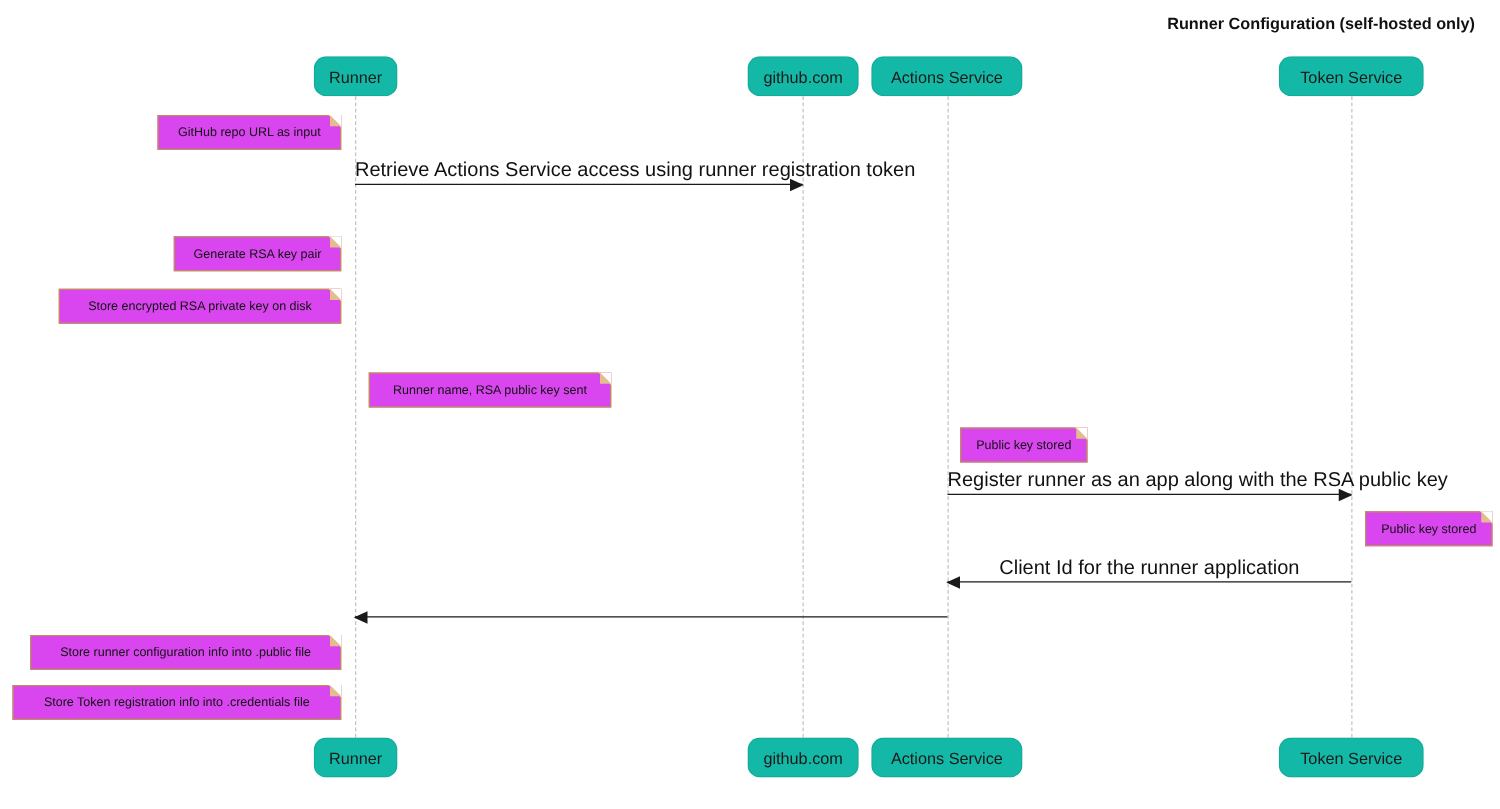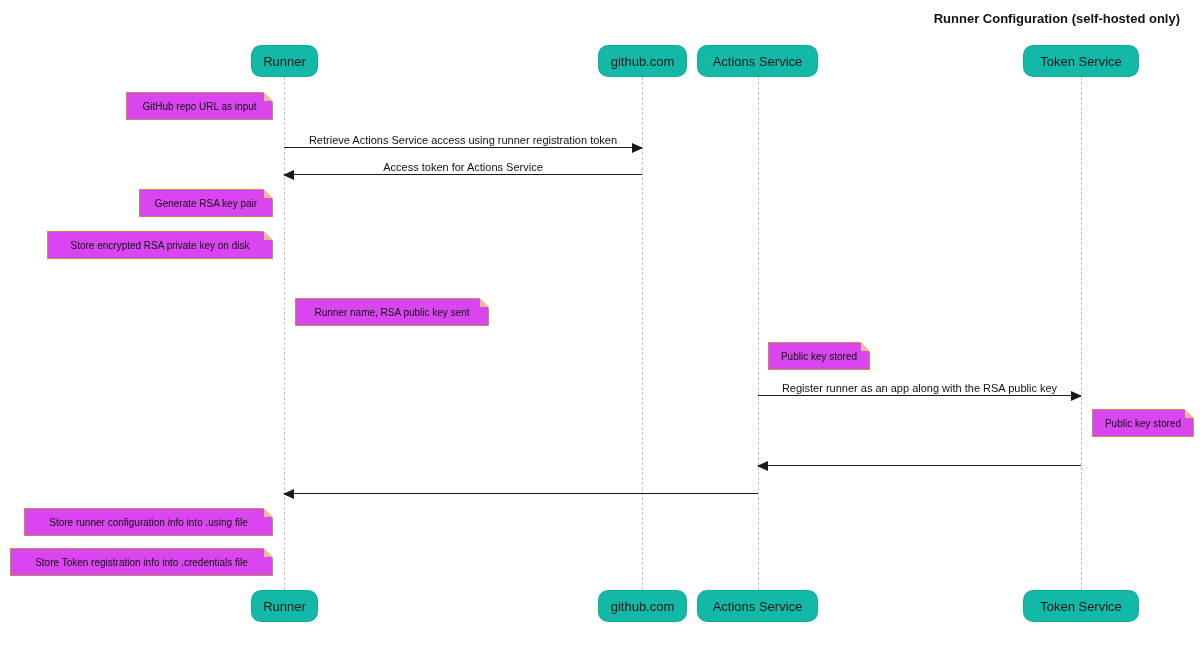--- a/index.html
+++ b/index.html
@@ -18,21 +18,21 @@
   }
   .participant{
     position:absolute;height:32px;border-radius:10px;background:#14b8a6;
     border:1px solid rgba(0,0,0,0.07);
     display:flex;align-items:center;justify-content:center;
     font-size:13px;color:#1a1a1a;white-space:nowrap;
   }
   .msg{position:absolute;height:20px;}
   .msg .label{
     position:absolute;left:0;right:0;bottom:2px;text-align:center;
-    font-size:11px;color:#111;white-space:nowrap;
+    font-size:16px;color:#111;white-space:nowrap;
   }
   .msg .line{position:absolute;left:0;right:0;bottom:0;height:0;border-bottom:1px solid #1a1a1a;}
   .arrow-r{
     position:absolute;right:-1px;bottom:-5px;width:0;height:0;
     border-top:5px solid transparent;border-bottom:5px solid transparent;
     border-left:11px solid #1a1a1a;
   }
   .arrow-l{
     position:absolute;left:-1px;bottom:-5px;width:0;height:0;
     border-top:5px solid transparent;border-bottom:5px solid transparent;
@@ -73,45 +73,41 @@
   <div class="participant" style="left:598px;top:590px;width:89px;">github.com</div>
   <div class="participant" style="left:697px;top:590px;width:121px;">Actions Service</div>
   <div class="participant" style="left:1023px;top:590px;width:116px;">Token Service</div>
 
   <div class="msg" style="left:284px;top:128px;width:358px;">
     <div class="label">Retrieve Actions Service access using runner registration token</div>
     <div class="line"></div>
     <div class="arrow-r"></div>
   </div>
 
-  <div class="msg" style="left:284px;top:155px;width:358px;">
-    <div class="label">Access token for Actions Service</div>
-    <div class="line"></div>
-    <div class="arrow-l"></div>
-  </div>
 
 
   <div class="msg" style="left:758px;top:376px;width:323px;">
     <div class="label">Register runner as an app along with the RSA public key</div>
     <div class="line"></div>
     <div class="arrow-r"></div>
   </div>
 
   <div class="msg" style="left:758px;top:446px;width:323px;">
+    <div class="label">Client Id for the runner application</div>
     <div class="line"></div>
     <div class="arrow-l"></div>
   </div>
 
   <div class="msg" style="left:284px;top:474px;width:474px;">
     <div class="line"></div>
     <div class="arrow-l"></div>
   </div>
 
   <div class="note" style="left:126px;top:92px;width:147px;">GitHub repo URL as input</div>
   <div class="note" style="left:139px;top:189px;width:134px;">Generate RSA key pair</div>
   <div class="note" style="left:295px;top:298px;width:194px;">Runner name, RSA public key sent</div>
   <div class="note" style="left:47px;top:231px;width:226px;">Store encrypted RSA private key on disk</div>
   <div class="note" style="left:768px;top:342px;width:102px;">Public key stored</div>
   <div class="note" style="left:1092px;top:409px;width:102px;">Public key stored</div>
-  <div class="note" style="left:24px;top:508px;width:249px;">Store runner configuration info into .using file</div>
+  <div class="note" style="left:24px;top:508px;width:249px;">Store runner configuration info into .public file</div>
   <div class="note" style="left:10px;top:548px;width:263px;">Store Token registration info into .credentials file</div>
 
 </div>
 
 </body></html>

